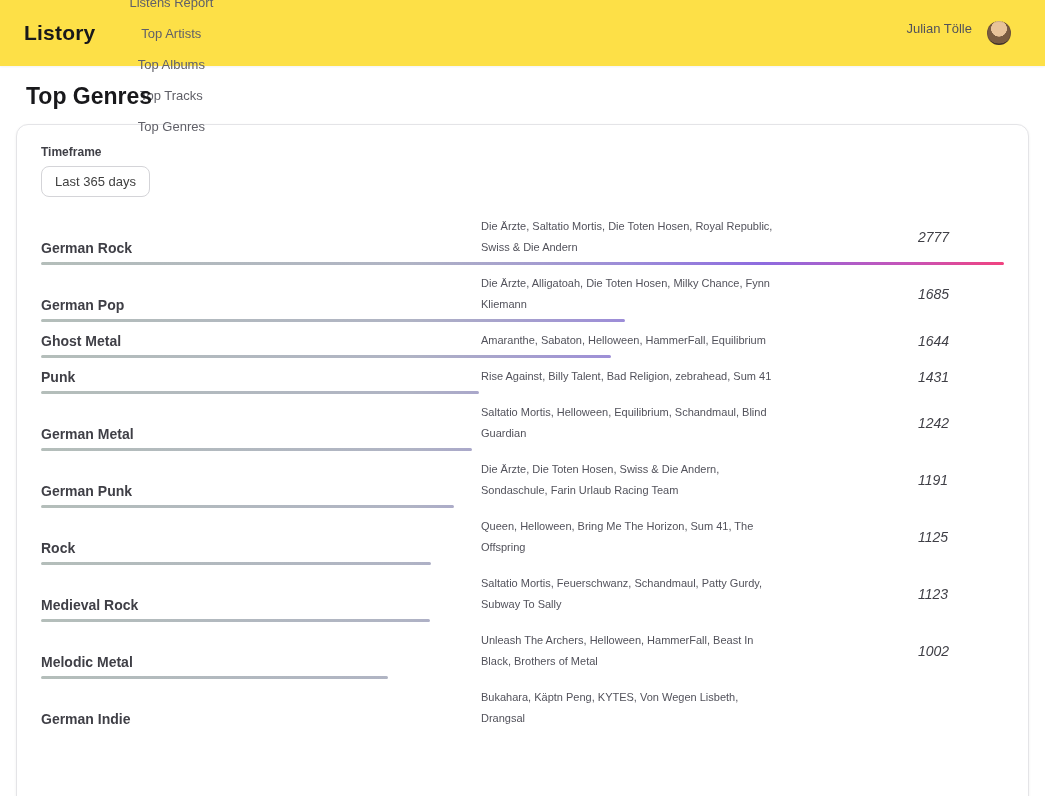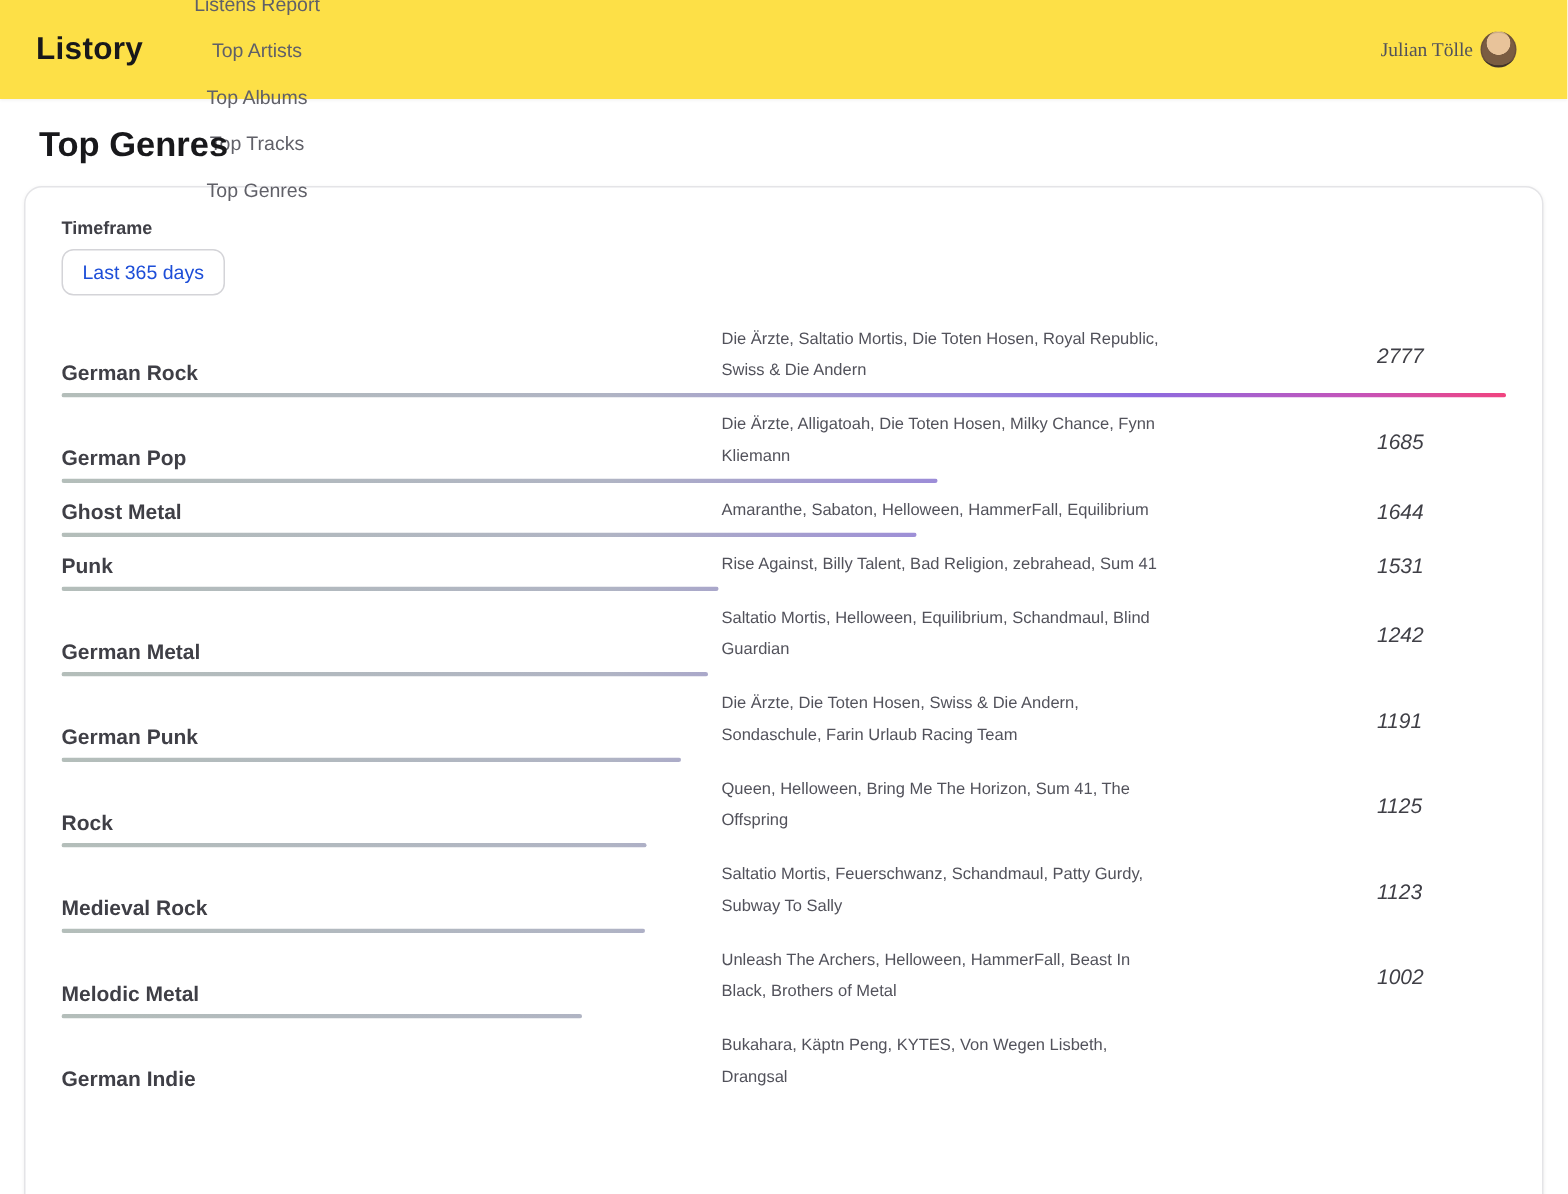--- a/index.html
+++ b/index.html
@@ -6,36 +6,36 @@
   html,body { width:1045px; height:796px; overflow:hidden; background:#ffffff;
     font-family:"Liberation Sans", "DejaVu Sans", sans-serif; color:#27272a; }
 
   
   header { height:66px; display:flex; align-items:center; padding:0 34px 0 24px;
     background:#fde047; box-shadow:0 1px 2px rgba(0,0,0,.05); }
   .logo { font-size:21px; font-weight:800; letter-spacing:.2px; color:#18181b; cursor:pointer; }
   nav { display:flex; align-items:center; margin-left:26px; gap:4px;flex-direction:column; }
   .nav-link { font-size:13px; color:#606068; text-decoration:none; padding:6px 8px;
     border-radius:6px; cursor:pointer; white-space:nowrap; }
-  .user-box { margin-left:auto; display:flex; align-items:center; gap:5px;font-family:Liberation Serif, serif; }
+  .user-box { margin-left:auto; display:flex; align-items:flex-start; gap:15px; }
   .user-name { font-size:13px; color:#52525b; cursor:pointer; }
   .avatar { width:24px; height:24px; border-radius:50%; cursor:pointer;
     background:radial-gradient(circle at 50% 32%, #e8c39a 0 38%, #7a5c42 40% 72%, #4a3a2e 74% 100%);
     box-shadow:inset 0 0 0 1px rgba(0,0,0,.12); }
 
   
   main { padding:0 16px; }
   h1 { font-size:23px; font-weight:700; color:#18181b; margin:17px 0 14px 10px; }
 
   .card { background:#fff; border:1px solid #e4e4e7; border-radius:12px;
     box-shadow:0 1px 3px rgba(0,0,0,.06); padding:20px 24px 0 24px; min-height:700px; }
 
   .tf-label { display:block; font-size:12px; font-weight:600; color:#3f3f46; margin-bottom:7px; }
   .select { display:inline-block; background:#fff; border:1px solid #d4d4d8; border-radius:8px;
-    padding:6px 13px; font-size:13px; color:#1d4ed8; cursor:pointer;
+    padding:6px 13px; font-size:13px; color:#404040; cursor:pointer;
     font-family:inherit; line-height:17px; }
 
   .rows { margin-top:14px; }
   .grow { position:relative; display:flex; align-items:flex-end; padding:5px 0 10px 0; }
   .g-name { width:440px; flex:0 0 440px; font-size:14px; font-weight:700; color:#3f3f46;
     line-height:20px; padding-top:1px; }
   .g-artists { width:300px; flex:0 0 300px; font-size:11px; color:#52525b; line-height:21px; }
   .g-count { margin-left:auto; width:86px; flex:0 0 86px; align-self:center;
     font-size:14px; color:#3f3f46;font-style:italic; }
   .bar { position:absolute; left:0; right:0; bottom:3px; height:3px; }
@@ -103,21 +103,21 @@
       <div class="bar-fill" style="width: 59.2%;">
               <i></i>
             </div>
     </div>
   </div>
 
 
   <div class="grow">
     <div class="g-name">Punk</div>
     <div class="g-artists">Rise Against, Billy Talent, Bad Religion, zebrahead, Sum 41</div>
-    <div class="g-count">1531</div>
+    <div class="g-count">1431</div>
     <div class="bar">
       <div class="bar-fill" style="width: 45.48%;">
               <i></i>
             </div>
     </div>
   </div>
 
   <div class="grow">
     <div class="g-name">German Metal</div>
     <div class="g-artists">Saltatio Mortis, Helloween, Equilibrium, Schandmaul, Blind Guardian</div>

